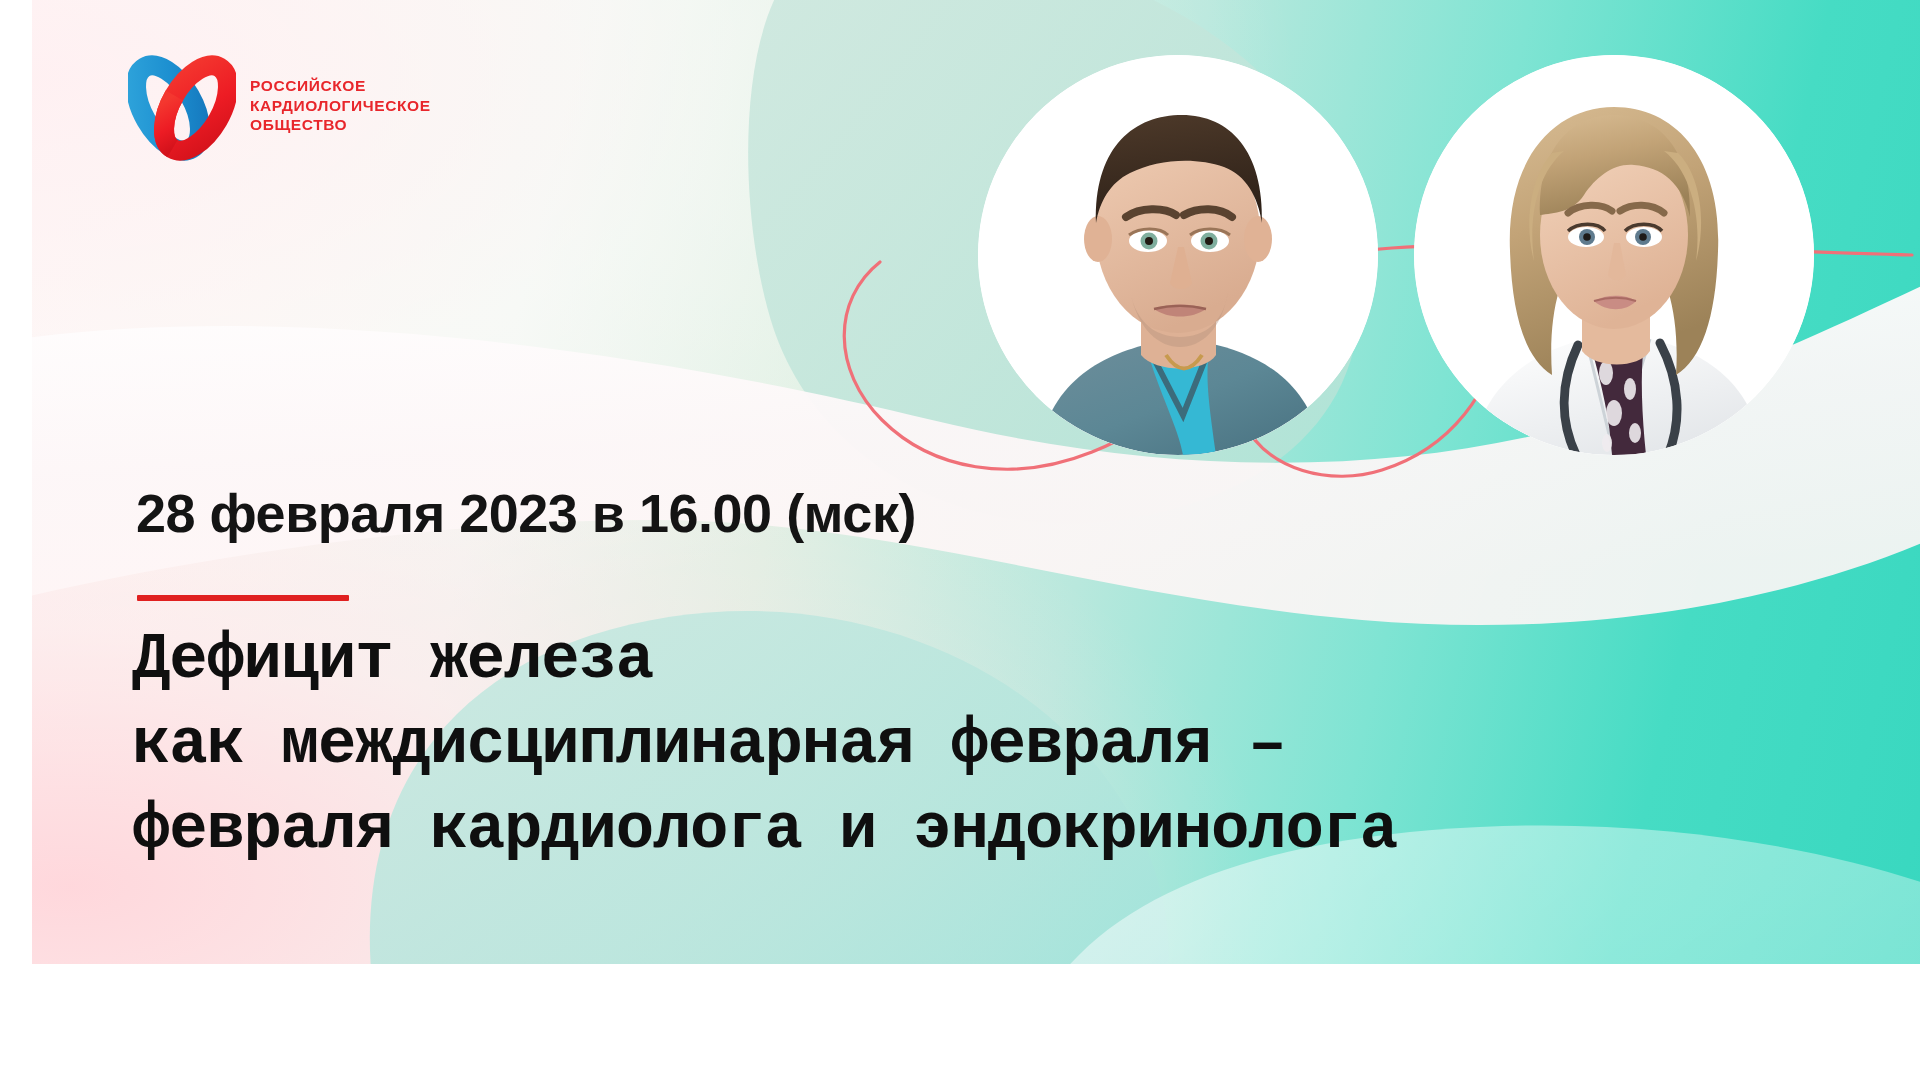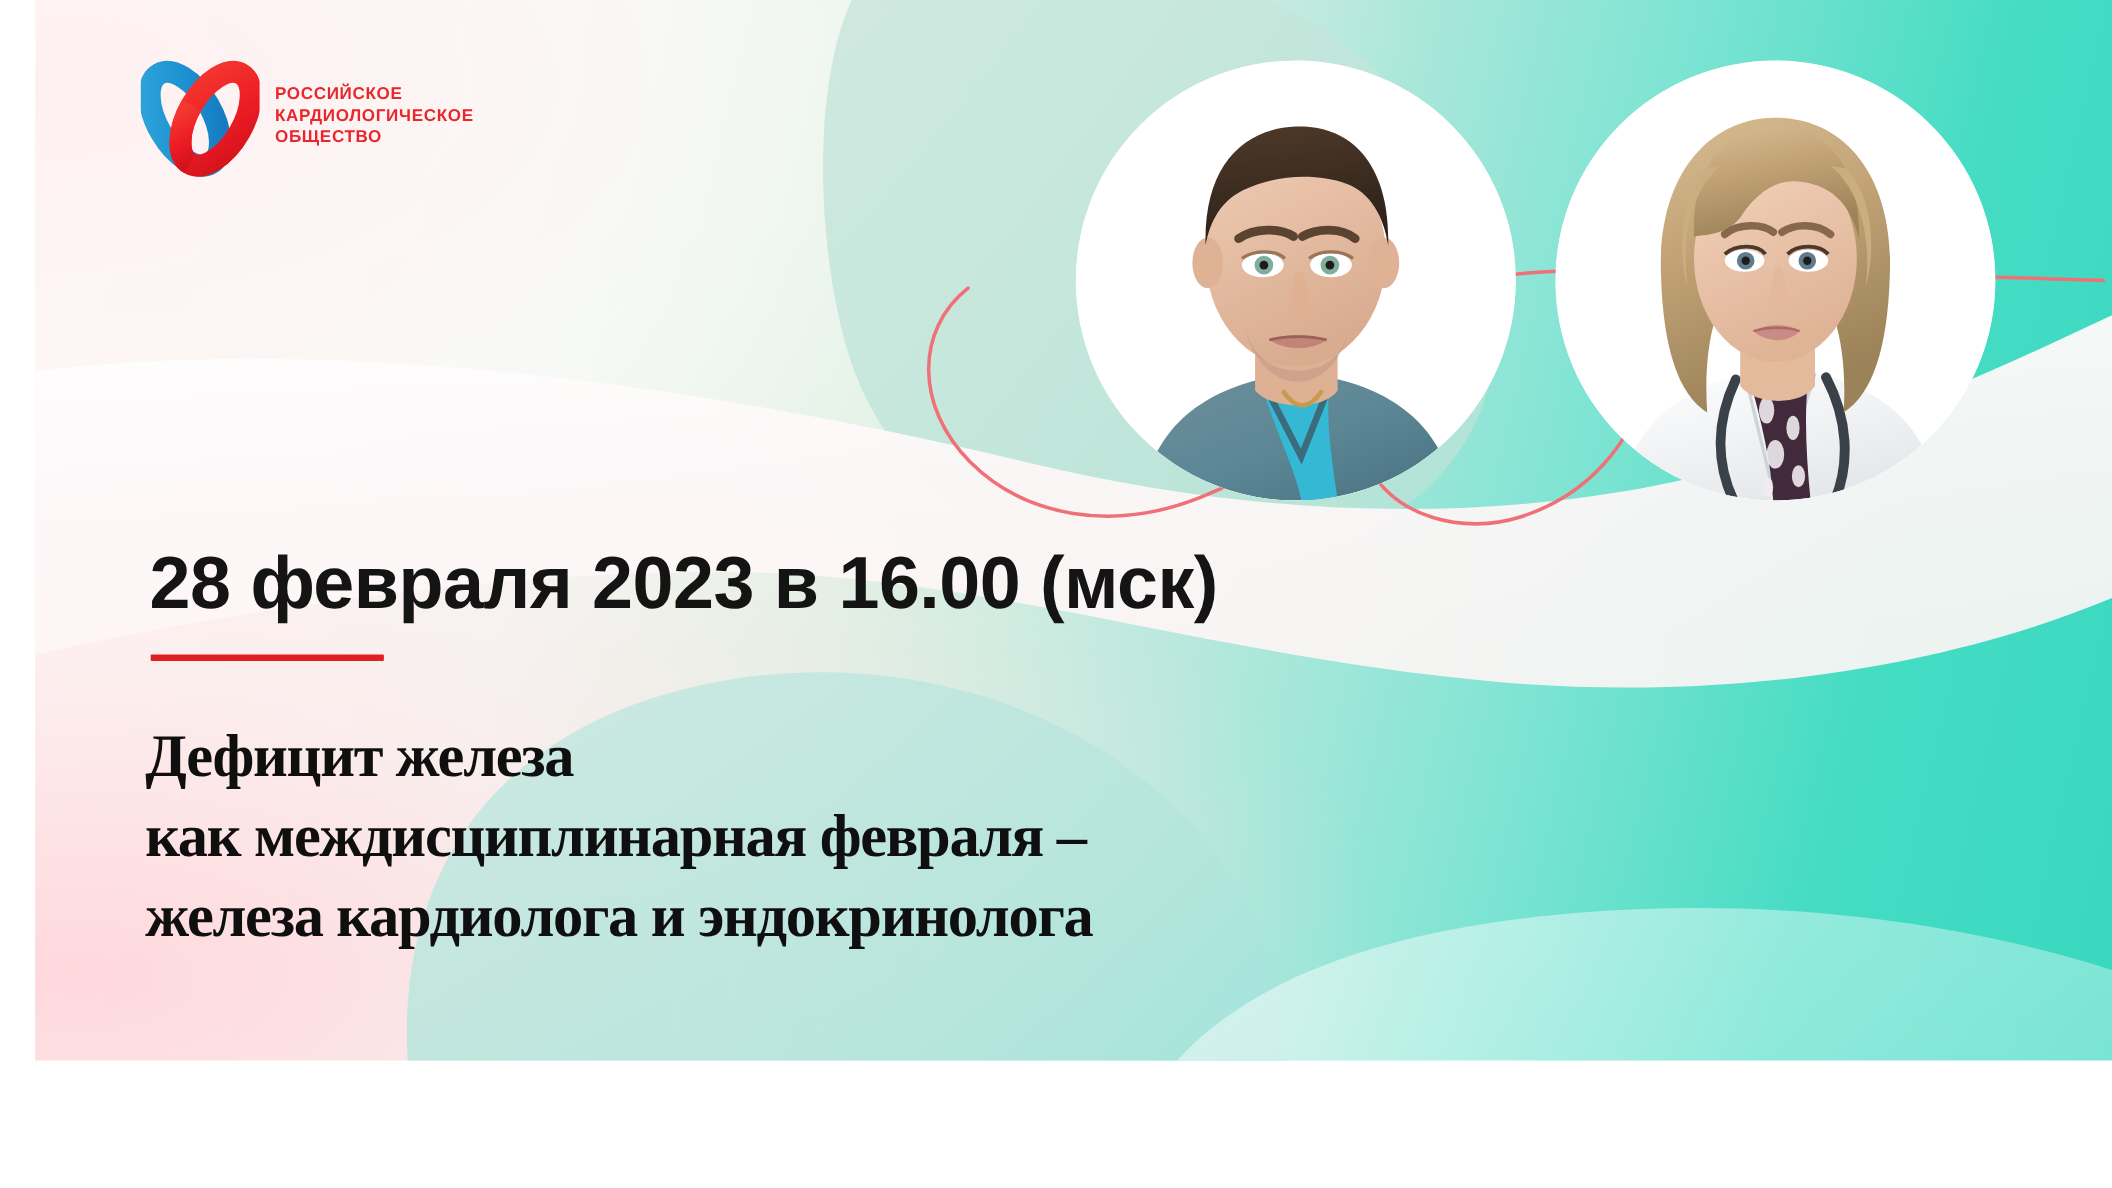--- a/index.html
+++ b/index.html
@@ -40,34 +40,34 @@
   
   .photo{
     position:absolute;border-radius:50%;overflow:hidden;background:#ffffff;
   }
   #photo-1{left:946px;top:55px;width:400px;height:400px;}
   #photo-2{left:1382px;top:55px;width:400px;height:400px;}
   .photo svg{display:block;width:100%;height:100%;}
 
   
   #date-line{
-    position:absolute;left:104px;top:492px;
-    font-size:67px;font-weight:700;color:#141414;
+    position:absolute;left:104px;top:482px;
+    font-size:54px;font-weight:700;color:#141414;
     letter-spacing:-0.5px;white-space:nowrap;
     font-family:"Liberation Sans", sans-serif;
   }
   #rule{
     position:absolute;left:105px;top:595px;width:212px;height:6px;
     background:#E02020;border-radius:1px;
   }
   #title{
-    position:absolute;left:100px;top:650px;width:1640px;
-    font-size:55px;font-weight:700;color:#0f0f0f;
+    position:absolute;left:100px;top:618px;width:1640px;
+    font-size:64px;font-weight:700;color:#0f0f0f;
     line-height:1.33;letter-spacing:-1.2px;
-    font-family:Liberation Serif, serif;
+    font-family:Liberation Mono, monospace;
   }
   #title div{white-space:nowrap;}
 </style>
 </head>
 <body>
 
 <div id="stage">
 
   <svg class="bgsvg" viewBox="0 0 1920 1080" preserveAspectRatio="none">
     <defs>
@@ -290,16 +290,16 @@
     </svg>
   </div>
 
   <div id="date-line">28 февраля 2023 в 16.00 (мск)</div>
 
   <div id="rule"></div>
 
   <div id="title">
     <div>Дефицит железа</div>
     <div>как междисциплинарная февраля –</div>
-    <div>железа кардиолога и эндокринолога</div>
+    <div>февраля кардиолога и эндокринолога</div>
   </div>
 
 </div>
 
 </body></html>

